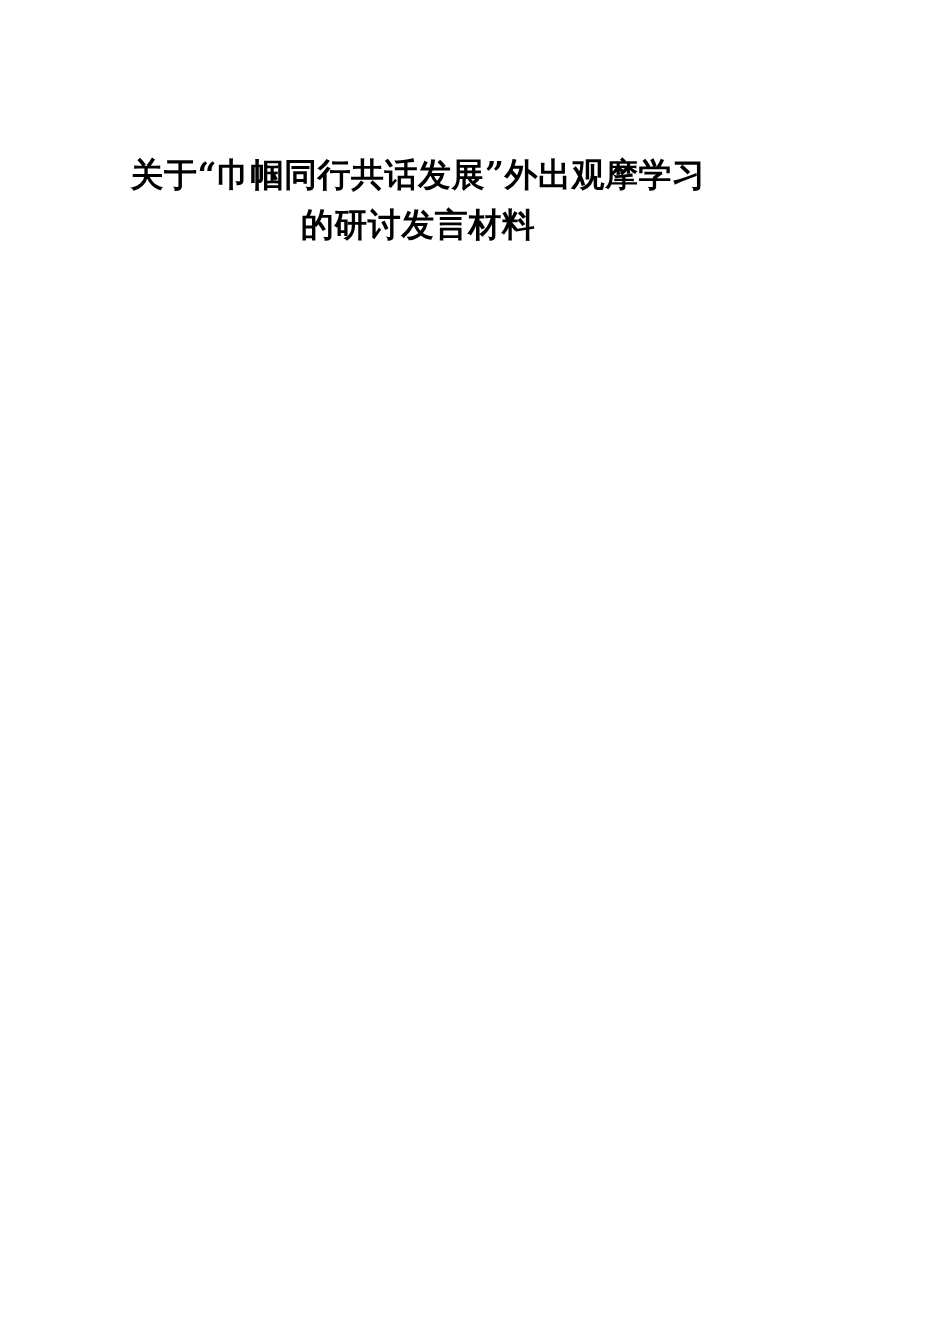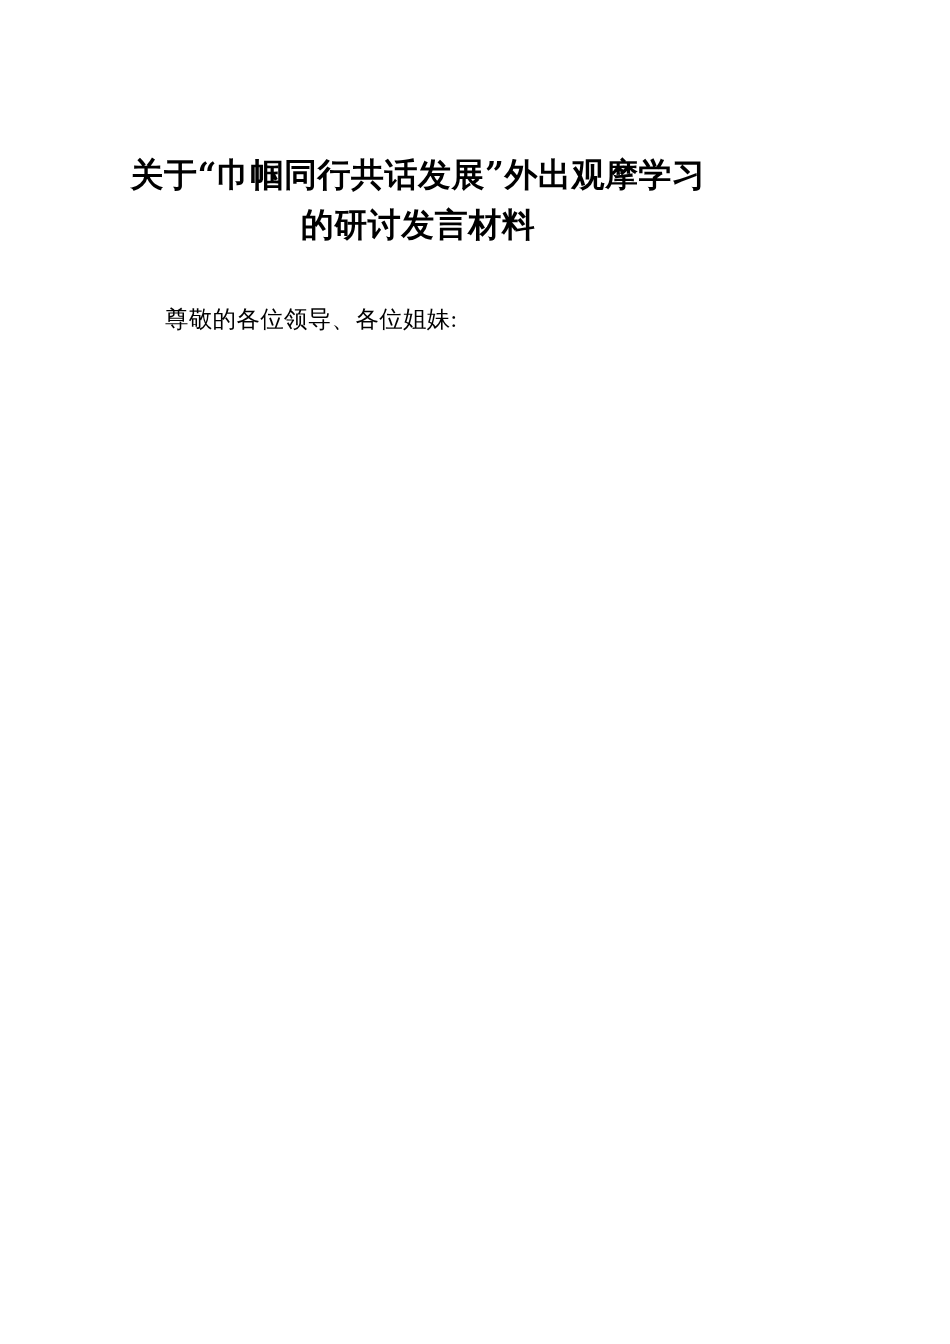--- a/index.html
+++ b/index.html
@@ -43,15 +43,14 @@
     text-indent: 2em;
   }
 </style>
 </head>
 <body>
 
 <div class="page">
 
   <h1 class="doc-title">关于“巾帼同行共话发展”外出观摩学习的研讨发言材料</h1>
 
-  <p class="para indent">尊敬的各位领导、各位姐妹:</p>
 
 </div>
 
 </body></html>

